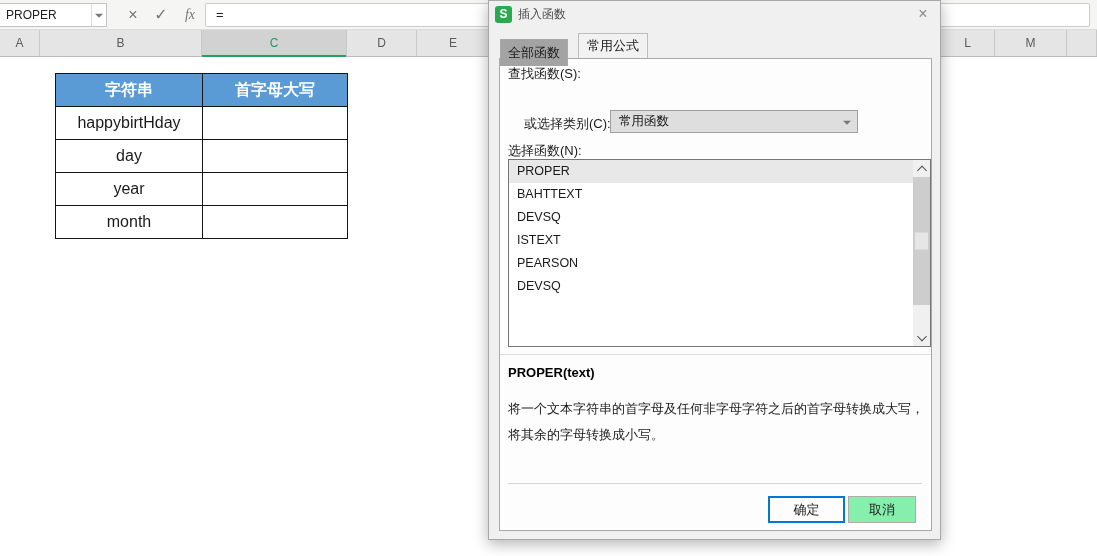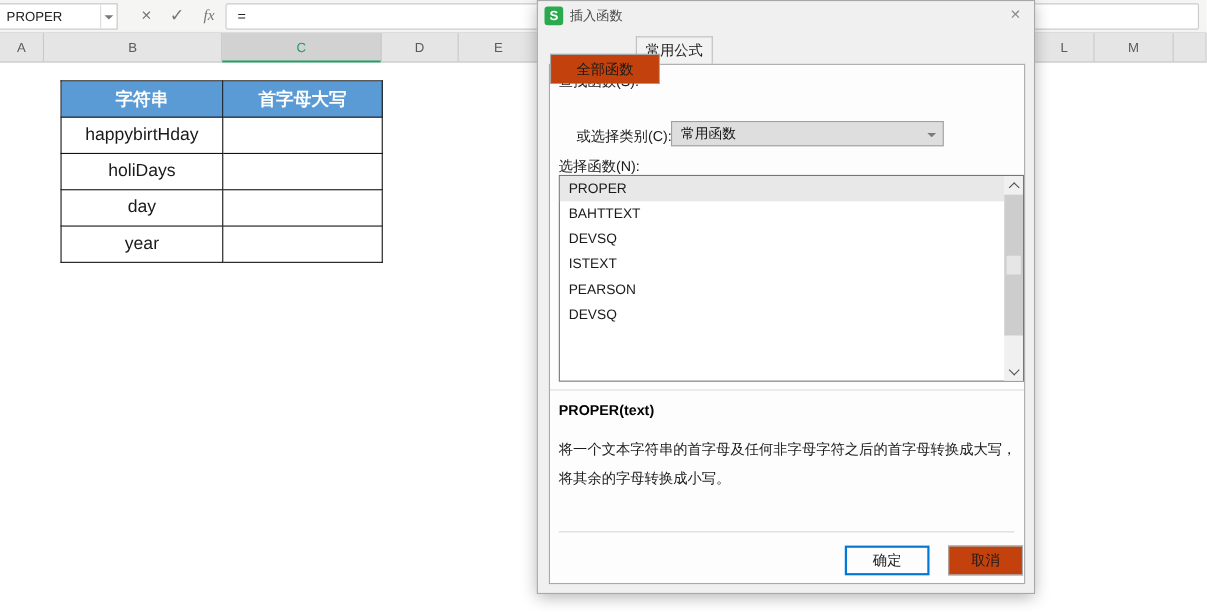--- a/index.html
+++ b/index.html
@@ -50,22 +50,22 @@
   #dialog { position:absolute; left:488px; top:0; width:453px; height:540px;
     background:#f0f0f0; border:1px solid #a8a8a8; box-shadow:0 4px 14px rgba(0,0,0,.30); z-index:10; }
   #dlg-titlebar { position:absolute; left:0; top:0; right:0; height:27px; }
   #dlg-logo { position:absolute; left:6px; top:5px; width:17px; height:17px; border-radius:3px;
     background:#2aa94e; color:#fff; font-weight:bold; font-size:12px; text-align:center; line-height:17px; }
   #dlg-title { position:absolute; left:29px; top:0; line-height:27px; font-size:12px; color:#4a4a4a; }
   #dlg-close { position:absolute; right:8px; top:3px; width:18px; height:20px; text-align:center;
     line-height:20px; font-size:16px; color:#8a8a8a; cursor:default; }
 
   .dlg-tab { position:absolute; font-size:13px; text-align:center; color:#1a1a1a; }
-  #tab-all { left:11px; top:48px; width:100px; height:27px; line-height:26px;
-    background:#c2410c; border:1px solid #a8a8a8; border-bottom:none; z-index:3; }
+  #tab-all { left:11px; top:38px; width:68px; height:27px; line-height:26px;
+    background:#a3a3a3; border:1px solid #a8a8a8; border-bottom:none; z-index:3; }
   #tab-common { left:89px; top:32px; width:70px; height:25px; line-height:24px;
     background:#f2f2f2; border:1px solid #bdbdbd; border-bottom:none; z-index:1; }
 
   #dlg-panel { position:absolute; left:10px; top:57px; width:433px; height:473px;
     background:#fdfdfd; border:1px solid #a8a8a8; z-index:2; }
   .panel-label { position:absolute; font-size:13px; color:#1a1a1a; }
   #lbl-search { left:8px; top:6px;text-align:right; }
   #search-input { position:absolute; left:8px; top:23px; width:347px; height:22px;
     border:1px solid #6e6e6e; background:#fff; font-size:12px; color:#222; padding:0 6px;
     font-family:"Liberation Sans","DejaVu Sans",sans-serif; }
@@ -96,21 +96,21 @@
 
   .hline { position:absolute; height:1px; background:#dcdcdc; }
   #divider-list { left:0; right:0; top:295px; }
   #fn-signature { position:absolute; left:8px; top:306px; font-size:13px; font-weight:bold; color:#000; }
   #fn-description { position:absolute; left:8px; top:337px; width:416px;
     font-size:13px; line-height:26px; color:#1a1a1a; }
   #divider-buttons { left:8px; right:9px; top:424px; background:#d6d6d6; }
 
   .dlg-btn { position:absolute; top:437px; height:27px; font-size:13px; text-align:center; color:#1a1a1a; }
   #btn-ok { left:268px; width:77px; line-height:23px; background:#fdfdfd; border:2px solid #0078d7; }
-  #btn-cancel { left:362px; width:68px; line-height:25px; background:#c2410c; border:1px solid #adadad; }
+  #btn-cancel { left:348px; width:68px; line-height:25px; background:#86efac; border:1px solid #adadad; }
 </style>
 </head>
 <body>
 
 <div id="screen">
 
   <div id="formula-bar">
     <div id="name-box">
       <span class="nb-text">PROPER</span>
       <span class="nb-drop">
@@ -139,29 +139,29 @@
       <tbody id="table-body">
           <tr>
             <th>字符串</th>
             <th class="c2">首字母大写</th>
           </tr>
           <tr>
             <td>happybirtHday</td>
             <td></td>
           </tr>
           <tr>
-            <td>holiDays</td>
-            <td></td>
-          </tr>
-          <tr>
             <td>day</td>
             <td></td>
           </tr>
           <tr>
             <td>year</td>
+            <td></td>
+          </tr>
+          <tr>
+            <td>month</td>
             <td></td>
           </tr>
         </tbody>
     </table>
   </div>
 
   <div id="dialog">
     <div id="dlg-titlebar">
       <div id="dlg-logo">S</div>
       <div id="dlg-title">插入函数</div>

